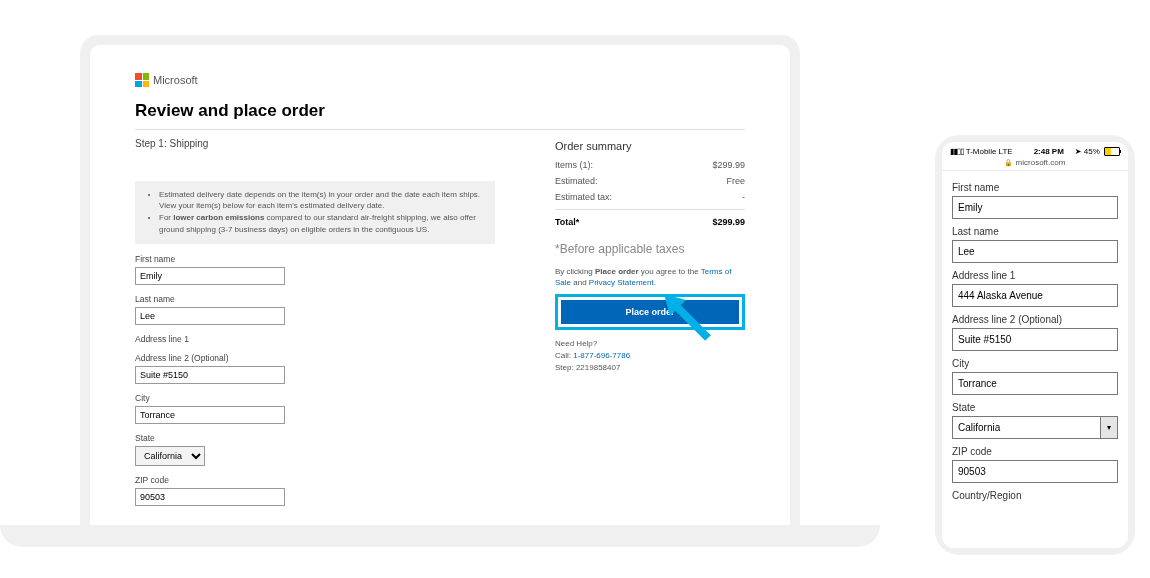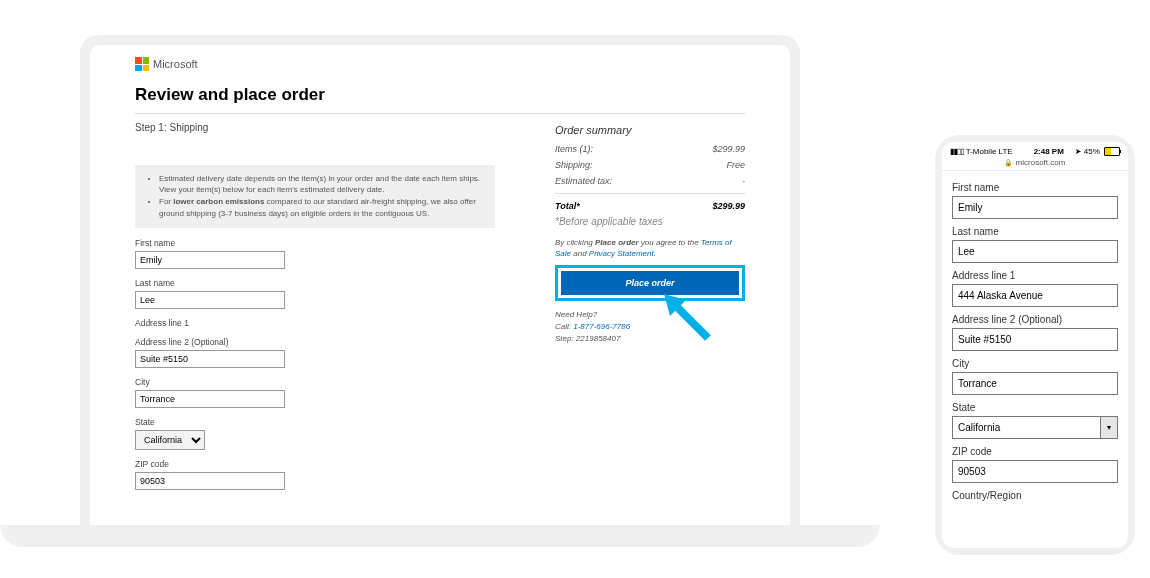--- a/index.html
+++ b/index.html
@@ -1,46 +1,46 @@
 <!DOCTYPE html>
 <html><head>
 <meta charset="utf-8">
 <style>
   html,body{margin:0;padding:0;font-family:"Segoe UI",Arial,sans-serif;background:#fff;color:#333;font-size:10px;}
   .stage{width:1150px;height:578px;position:relative;}
   
   .laptop{position:absolute;left:0;top:35px;width:880px;height:540px;}
   .laptop-screen{position:absolute;left:80px;top:0;width:720px;height:490px;background:#f0f0f0;border-radius:18px 18px 0 0;}
-  .laptop-inner{position:absolute;left:10px;top:10px;right:10px;bottom:0;background:#fff;border-radius:10px 10px 0 0;padding:12px 45px 10px 45px;overflow:hidden;}
+  .laptop-inner{position:absolute;left:10px;top:10px;right:10px;bottom:0;background:#fff;border-radius:10px 10px 0 0;padding:28px 45px 10px 45px;overflow:hidden;}
   .laptop-base{position:absolute;left:0;top:490px;width:880px;height:22px;background:#f0f0f0;border-radius:0 0 30px 30px;}
   .ms-logo{display:flex;align-items:center;gap:4px;}
   .ms-grid{width:14px;height:14px;display:grid;grid-template-columns:1fr 1fr;grid-template-rows:1fr 1fr;gap:1px;}
   .ms-grid span:nth-child(1){background:#f25022;} .ms-grid span:nth-child(2){background:#7fba00;}
   .ms-grid span:nth-child(3){background:#00a4ef;} .ms-grid span:nth-child(4){background:#ffb900;}
   .ms-name{font-size:11px;color:#555;}
   h1.title{font-size:17px;font-weight:600;margin:14px 0 8px 0;color:#000;}
   hr{border:none;border-top:1px solid #ddd;margin:0 0 8px 0;}
   .cols{display:flex;gap:60px;}
   .left{flex:1;}
-  .right{width:190px;padding-top:2px;font-style:italic;}
+  .right{width:190px;padding-top:2px;}
   .step{font-size:10px;color:#444;margin-bottom:24px;}
   .notice{background:#f0f0f0;padding:8px 10px 8px 4px;font-size:8px;line-height:1.4;color:#555;margin-bottom:10px;margin-top:32px;}
   .notice ul{margin:0;padding-left:20px;}
   .notice li{margin-bottom:1px;}
   .sec-title{font-size:9px;font-weight:600;margin-bottom:8px;}
   .field{margin-bottom:9px;}
   .field label{display:block;font-size:8.5px;color:#444;margin-bottom:3px;}
   .field input,.field select{width:150px;border:1px solid #999;padding:3px 4px;font-size:9px;box-sizing:border-box;font-family:inherit;}
   .field select{width:70px;background:#f3f3f3;}
   
   .os-title{font-size:11px;color:#333;margin-bottom:5px;}
   .os-row{display:flex;justify-content:space-between;font-size:9px;padding:3px 0;color:#555;}
   .os-div{border-top:1px solid #ddd;margin:4px 0;}
   .os-total{font-weight:700;color:#000;}
-  .os-note{font-size:10px;color:#888;margin-top:2px;}
+  .os-note{font-size:12px;color:#888;margin-top:12px;}
   .legal{font-size:8px;color:#555;margin-top:10px;line-height:1.4;}
   .legal a{color:#0067b8;text-decoration:none;}
   .legal b{font-weight:600;}
   .place-wrap{margin-top:6px;border:3px solid #00b0e6;padding:3px;}
   .place-btn{background:#0067b8;color:#fff;text-align:center;padding:7px 0;font-size:9px;font-weight:600;cursor:pointer;}
   .help{margin-top:8px;font-size:8px;color:#555;line-height:1.5;}
   .help a{color:#0067b8;text-decoration:none;}
   
   .arrow{position:absolute;left:660px;top:290px;width:60px;height:60px;pointer-events:none;}
   
@@ -126,21 +126,21 @@
 
         </div>
 
         <div class="right">
           <div class="os-title">Order summary</div>
           <div class="os-row">
                 <span>Items (1):</span>
                 <span>$299.99</span>
               </div>
           <div class="os-row">
-                <span>Shipping:</span>
+                <span>Estimated:</span>
                 <span>Free</span>
               </div>
           <div class="os-row">
                 <span>Estimated tax:</span>
                 <span>-</span>
               </div>
           <div class="os-div"></div>
           <div class="os-row os-total">
                 <span>Total*</span>
                 <span>$299.99</span>

